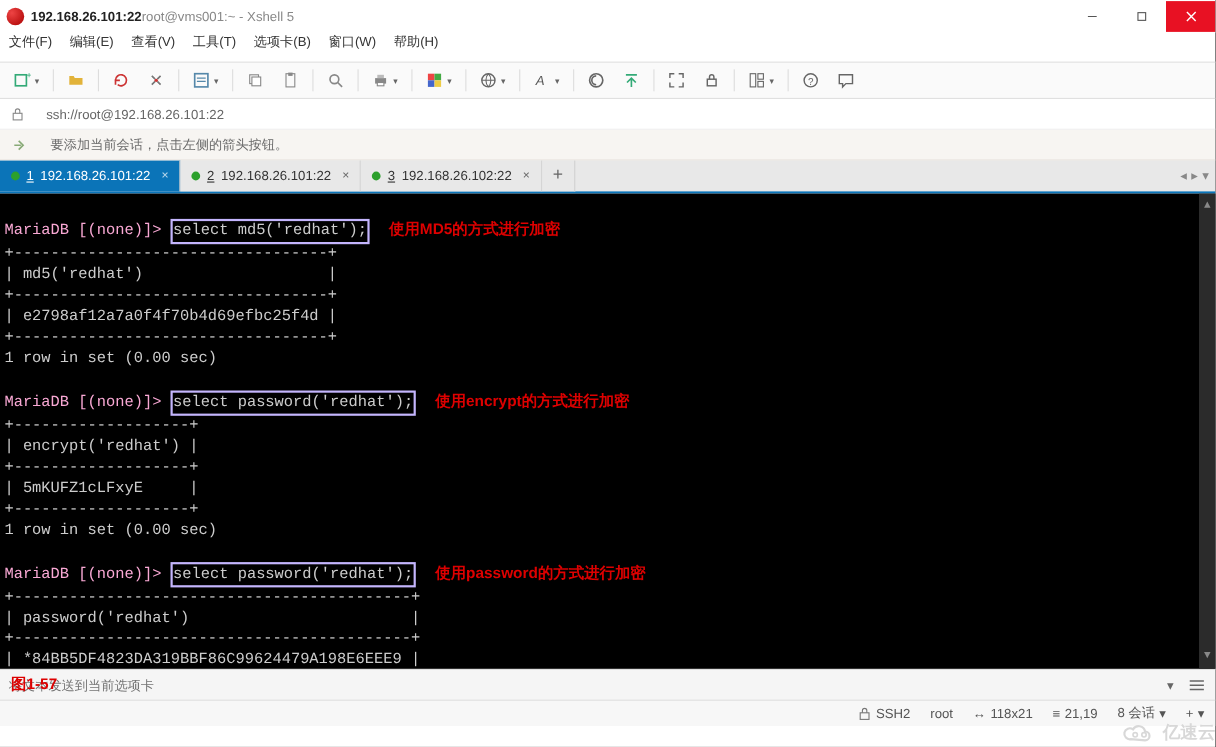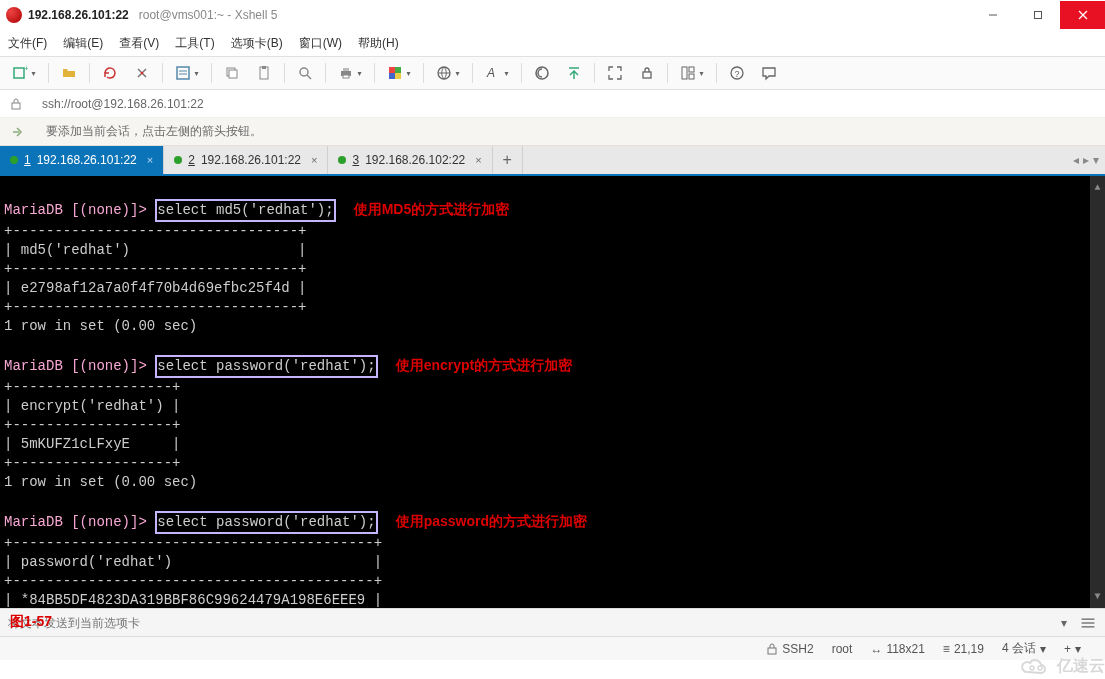--- a/index.html
+++ b/index.html
@@ -1,25 +1,25 @@
 <!DOCTYPE html>
 <html><head>
 <meta charset="utf-8">
 <style>
   * { box-sizing: border-box; margin: 0; padding: 0; }
   body { font-family: "Microsoft YaHei", "SimSun", Tahoma, sans-serif; font-size: 12px; background: #fff; color: #333; width: 1105px; height: 679px; overflow: hidden; position: relative; }
   .titlebar { display: flex; align-items: center; height: 30px; background: #fff; padding: 0 0 0 6px; }
   .titlebar .app-icon { width: 16px; height: 16px; background: radial-gradient(circle at 30% 30%, #e44, #a00); border-radius: 50%; margin-right: 6px; }
   .titlebar .title-main { font-weight: bold; color: #222; }
-  .titlebar .title-sub { color: #888; margin-left: 10px; }
+  .titlebar .title-sub { color: #888; }
   .win-controls { margin-left: auto; display: flex; }
   .win-btn { width: 45px; height: 28px; display: flex; align-items: center; justify-content: center; color: #555; }
   .win-btn.close { background: #e81123; color: #fff; }
   .win-btn svg { width: 10px; height: 10px; }
-  .menubar { display: flex; align-items: center; height: 26px; padding: 0 8px; gap: 16px; color: #333; }
+  .menubar { display: flex; height: 26px; padding: 0 8px; gap: 16px; color: #333; }
   .menubar span { cursor: default; }
   .toolbar { display: flex; align-items: center; height: 34px; padding: 0 6px; gap: 4px; border-top: 1px solid #e0e0e0; border-bottom: 1px solid #e0e0e0; background: #fafafa; }
   .tb-btn { display: flex; align-items: center; justify-content: center; width: 28px; height: 26px; color: #555; position: relative; }
   .tb-btn.drop { width: 36px; }
   .tb-btn.drop::after { content: "▾"; font-size: 8px; margin-left: 3px; color: #666; }
   .tb-sep { width: 1px; height: 20px; background: #ddd; margin: 0 2px; }
   .tb-btn svg { width: 16px; height: 16px; }
   .addressbar { display: flex; align-items: center; height: 28px; padding: 0 10px; color: #666; background: #fff; border-bottom: 1px solid #eee; gap: 20px; }
   .lock-icon { width:12px; height:12px; }
   .infobar { display: flex; align-items: center; height: 28px; padding: 0 10px; background: #f7f5f2; border-bottom: 1px solid #e5e0da; color: #6a6a6a; gap: 22px; }
@@ -35,21 +35,21 @@
   .terminal .prompt { color: #f9a8d4; }
   .redbox { border: 2px solid #c4b5fd; padding: -1px 1px; display:inline-block; }
   .annot { color: #d00; font-weight: bold; font-family: "Microsoft YaHei", sans-serif; margin-left: 18px; margin-top: 39px; }
   .term-scroll { position:absolute; right:0; top:0; bottom:0; width:15px; background:#2b2b2b; display:flex; flex-direction:column; align-items:center; justify-content:space-between; padding:2px 0;}
   .term-scroll .arrow{ color:#888; font-size:10px;}
   .caption { position: absolute; left: 10px; bottom: 48px; color: #d00; font-weight: bold; font-size: 14px; }
   .bottom-input { display: flex; align-items: center; height: 28px; padding: 0 8px; background: #f5f5f5; border-top: 1px solid #ddd; color: #999; gap:6px; }
   .bottom-input input { flex: 0 0 640px; border: none; background: transparent; font-size: 12px; color: #c2410c; outline:none;}
   .bottom-right { margin-left:auto; display:flex; gap:6px; align-items:center;}
   .sb-btn { width:18px; height:18px; display:flex; align-items:center; justify-content:center; color:#666;}
-  .statusbar { display: flex; align-items: center; height: 24px; padding: 0 24px; background: #f7f7f7; border-top: 1px solid #ddd; color: #555; gap: 18px; justify-content: flex-end; font-size:12px;}
+  .statusbar { display: flex; align-items: center; height: 24px; padding: 0 10px; background: #f7f7f7; border-top: 1px solid #ddd; color: #555; gap: 18px; justify-content: flex-end; font-size:12px;}
   .statusbar .seg { display:flex; align-items:center; gap:4px;}
   .watermark { position: absolute; right: 0px; bottom: 2px; color: #d8d8d8; font-weight: bold; display:flex; align-items:center; gap:4px; font-size:16px;}
   .watermark svg{ width:34px; height:18px; }
 </style>
 </head>
 <body>
 
 <div class="titlebar">
   <div class="app-icon"></div>
   <span class="title-main">192.168.26.101:22</span>
@@ -311,21 +311,21 @@
   <div class="seg">root</div>
   <div class="seg">
       <span>↔</span>
       <span>118x21</span>
     </div>
   <div class="seg">
       <span>≡</span>
       <span>21,19</span>
     </div>
   <div class="seg">
-      <span>4 会话</span> 
+      <span>8 会话</span> 
       <span>▾</span>
     </div>
   <div class="seg">
       <span>+</span> 
       <span>▾</span>
     </div>
 </div>
 
 <div class="watermark">
   <svg viewBox="0 0 34 18">

